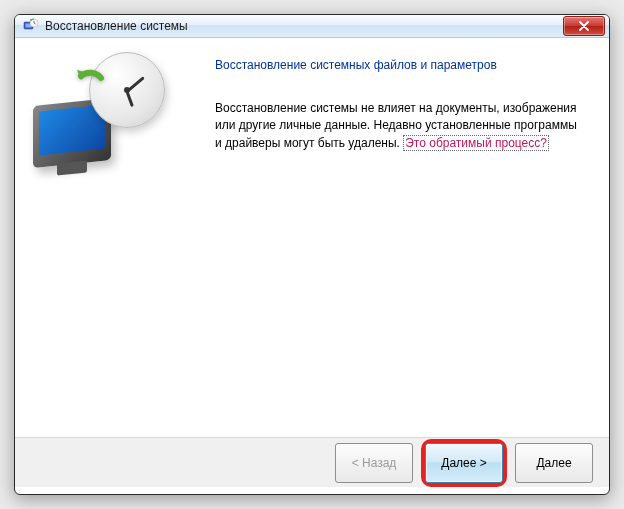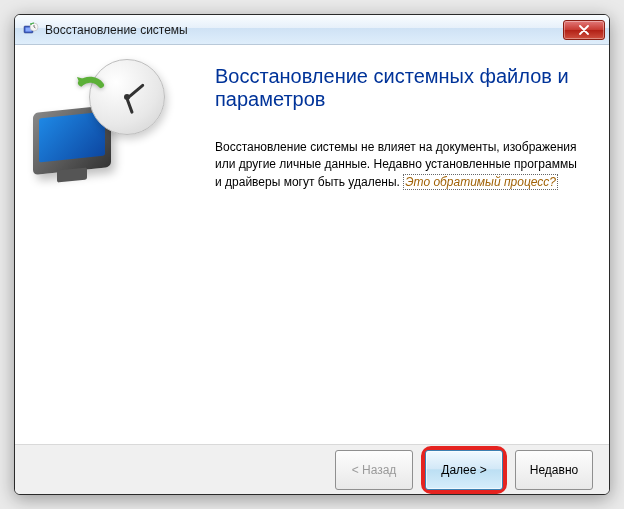--- a/index.html
+++ b/index.html
@@ -15,21 +15,21 @@
   position: absolute;
   left: 14px; top: 14px;
   width: 596px; height: 481px;
   background: #fff;
   border: 1px solid #2a2a2a;
   border-radius: 6px;
   box-shadow: 0 4px 18px rgba(0,0,0,0.35);
   overflow: hidden;
 }
 .titlebar {
-  height: 30px;
+  height: 23px;
   background: linear-gradient(to bottom, #fafdff 0%, #e6f0fa 45%, #cfe2f5 46%, #dfeefb 100%);
   border-bottom: 1px solid #b9c9d9;
   display: flex;
   align-items: center;
   padding: 0 4px 0 8px;
 }
 .titlebar .sys-icon { width: 16px; height: 16px; margin-right: 6px; }
 .titlebar .title { color: #1a1a1a; font-size: 12px; flex: 1; }
 .close-btn {
   width: 42px; height: 20px;
@@ -50,23 +50,23 @@
   padding: 20px 10px 10px 18px;
 }
 .illus {
   width: 130px; height: 120px;
   position: relative;
 }
 .right-pane {
   flex: 1;
   padding: 20px 26px 10px 12px;
 }
-.heading { font-size: 20px; color: #003399; margin-bottom: 28px; font-weight: normal; }
+.heading { font-size: 12px; color: #003399; margin-bottom: 28px; font-weight: normal; }
 .para { font-size: 12px; color: #000; line-height: 1.45; margin-bottom: 20px; }
-.link { color: #a16207; text-decoration: none; border: 1px dotted #666; padding: 0 1px; font-style: italic; }
+.link { color: #be185d; text-decoration: none; border: 1px dotted #666; padding: 0 1px; }
 .footer {
   height: 50px;
   background: #f0f0f0;
   border-top: 1px solid #d9d9d9;
   display: flex;
   align-items: center;
   justify-content: flex-end;
   padding: 0 16px;
   gap: 8px;
 }
@@ -153,16 +153,16 @@
         <span>Восстановление системы не влияет на документы, изображения или другие личные данные. Недавно установленные программы и драйверы могут быть удалены. </span><a href="#" class="link">Это обратимый процесс?</a>
       </p>
     </div>
   </div>
 
   <div class="footer">
     <button class="btn" disabled="">&lt; Назад</button>
     <span class="highlight-ring">
       <button class="btn default">Далее &gt;</button>
     </span>
-    <button class="btn">Недавно</button>
+    <button class="btn">Далее</button>
   </div>
 
 </div>
 
 </body></html>

